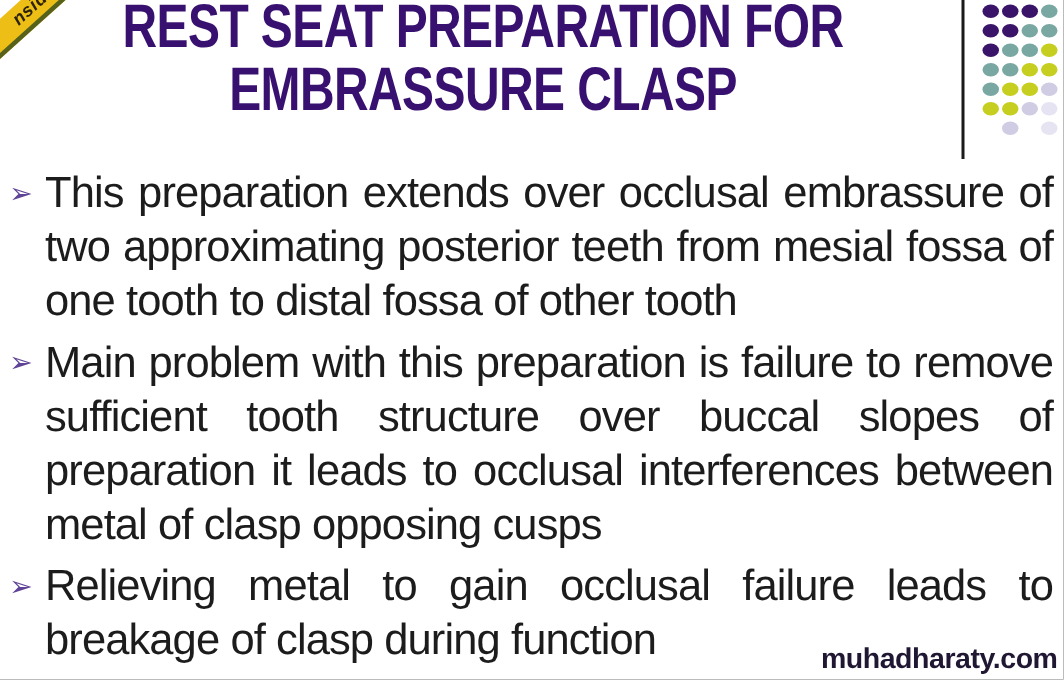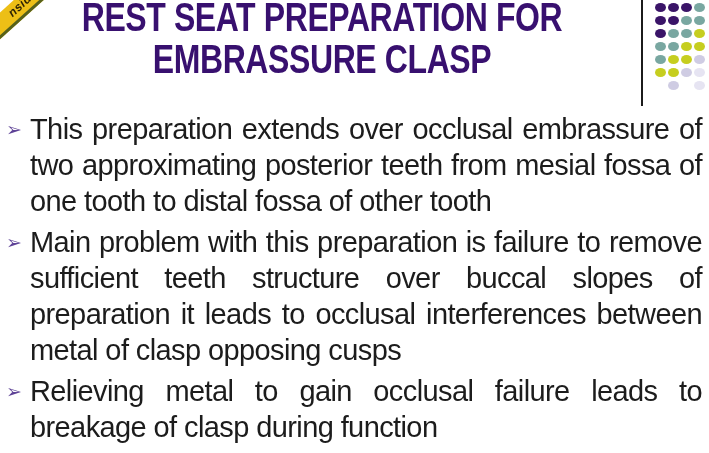--- a/index.html
+++ b/index.html
@@ -185,22 +185,23 @@
       </span>
     </div>
 
   <div class="body-block">
     <div class="bullet-item">
       <span class="bullet-arrow">➢</span>
       <span>This preparation extends over occlusal embrassure of two approximating posterior teeth from mesial fossa of one tooth to distal fossa of other tooth</span>
     </div>
     <div class="bullet-item">
       <span class="bullet-arrow">➢</span>
-      <span>Main problem with this preparation  is failure to remove sufficient teeth structure over buccal slopes of preparation it leads to occlusal interferences between metal of clasp opposing cusps</span>
+      <span>Main problem with this preparation  is failure to remove sufficient tooth structure over buccal slopes of preparation it leads to occlusal interferences between metal of clasp opposing cusps</span>
     </div>
     <div class="bullet-item">
       <span class="bullet-arrow">➢</span>
       <span>Relieving metal to gain occlusal failure leads to breakage of clasp during function</span>
     </div>
   </div>
 
+  <div class="watermark">muhadharaty.com</div>
 
 </div>
 
 </body></html>

